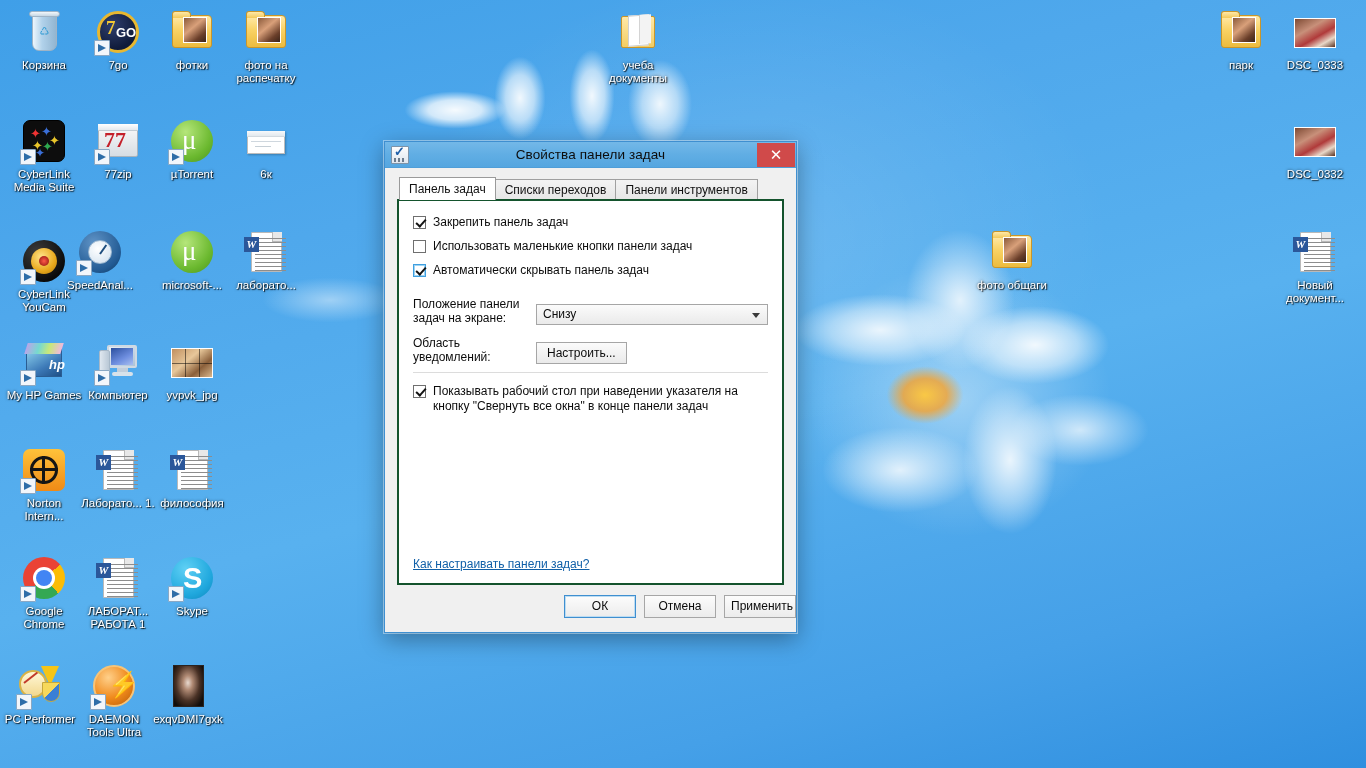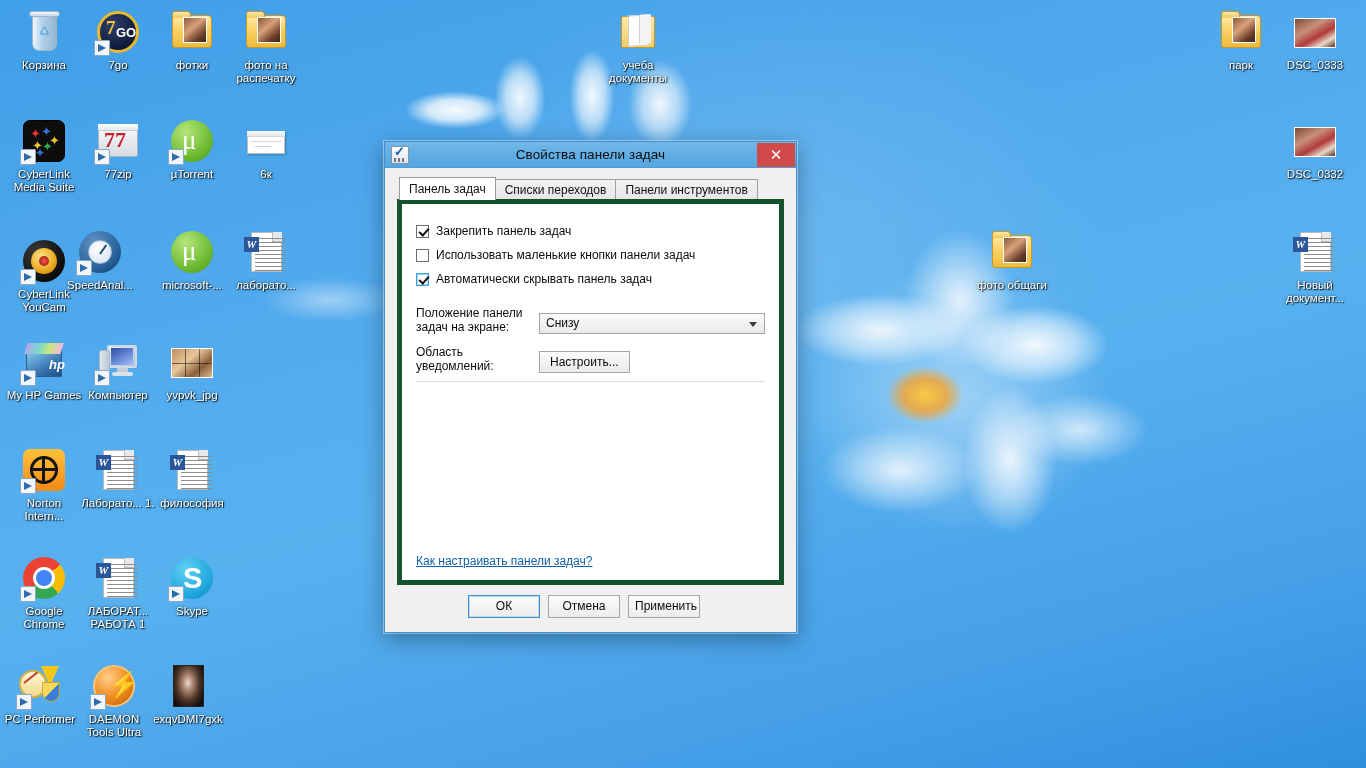--- a/index.html
+++ b/index.html
@@ -246,22 +246,22 @@
     line-height: 23px;
     border-color: #9a9a9a;
     position: relative;
     z-index: 3;
   }
   #tabpanel {
     position: relative;
     margin-top: -1px;
     height: 386px;
     background: #ffffff;
-    border: 5px solid #14532d;
-    padding: 20px 14px 0 14px;
+    border: 2px solid #14532d;
+    padding: 14px 14px 0 14px;
   }
 
   
   .cbrow {
     display: flex;
     align-items: flex-start;
     margin-bottom: 9px;
     font-size: 12px;
     color: #0c0c0c;
   }
@@ -348,23 +348,22 @@
     color: #1160a8;
     text-decoration: underline;
     cursor: pointer;
   }
 
   #btnbar {
     position: absolute;
     left: 0; right: 0; bottom: 0;
     height: 52px;
     display: flex;
-    justify-content: center;
+    justify-content: flex-end;
     align-items: center;
-    padding-right: 13px;
     gap: 8px;
   }
   .dlgbtn {
     width: 72px; height: 23px;
     font-size: 12px;
     background: linear-gradient(180deg,#fcfcfc,#ececec);
     border: 1px solid #a6a6a6;
     color: #0c0c0c;
     cursor: pointer;
   }
@@ -670,20 +669,24 @@
         </div>
 
 
         <div class="frow">
           <div class="flabel">Область уведомлений:</div>
           <button class="pushbtn">Настроить...</button>
         </div>
 
         <div class="sep"></div>
 
+        <div class="cbrow">
+          <div class="cbox checked"></div>
+          <div class="txt" style="max-width:330px">Показывать рабочий стол при наведении указателя на кнопку "Свернуть все окна" в конце панели задач</div>
+        </div>
 
         <a id="helplink">Как настраивать панели задач?</a>
       </div>
 
       <div id="btnbar">
         <button class="dlgbtn default">ОК</button>
         <button class="dlgbtn">Отмена</button>
         <button class="dlgbtn">Применить</button>
       </div>
 

